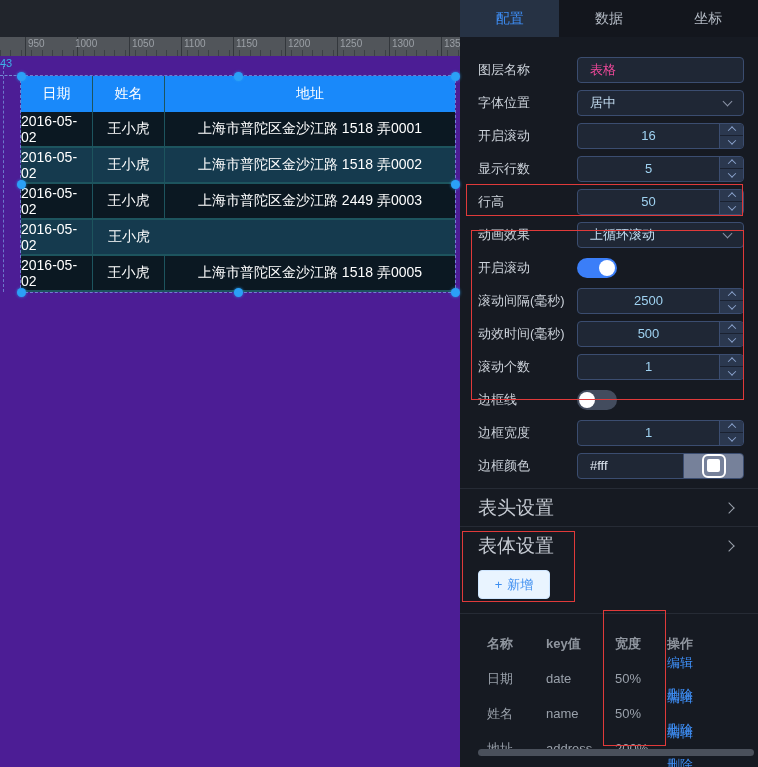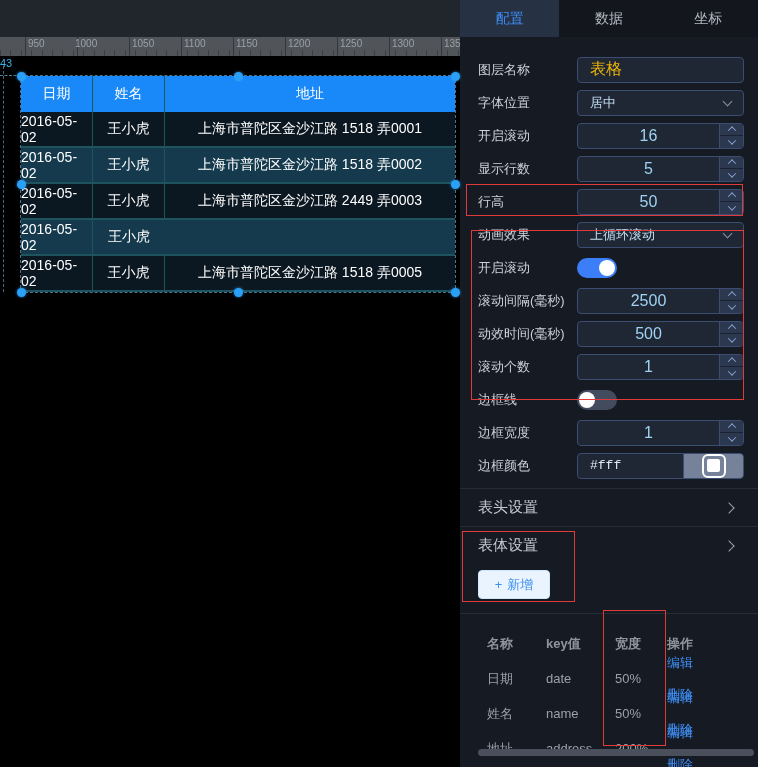--- a/index.html
+++ b/index.html
@@ -1,21 +1,21 @@
 <!DOCTYPE html>
 <html><head>
 <meta charset="utf-8">
 <style>
   * { margin:0; padding:0; box-sizing:border-box; }
   html,body { width:758px; height:767px; }
   body { position:relative; overflow:hidden; background:#161a22;
          font-family:"Liberation Sans","DejaVu Sans",sans-serif; }
 
   
-  .canvas { position:absolute; left:0; top:0; width:460px; height:767px; background:#000000; }
+  .canvas { position:absolute; left:0; top:0; width:460px; height:767px; background:#4c1d95; }
   .canvas-topbar { position:absolute; left:0; top:0; width:460px; height:37px; background:#21252c; }
   .ruler { position:absolute; left:0; top:37px; width:460px; height:19px; background:#51555a; overflow:hidden; }
   .ruler-major { position:absolute; left:0; top:0; width:100%; height:100%;
     background:repeating-linear-gradient(90deg, transparent 0 25px, #33373c 25px 26px, transparent 26px 52px); }
   .ruler-minor { position:absolute; left:0; bottom:0; width:100%; height:6px;
     background:repeating-linear-gradient(90deg, #3c4045 0 1px, transparent 1px 10.4px); }
   .ruler-num { position:absolute; top:1px; font-size:10px; color:#9ba0a6; }
   .origin-label { position:absolute; left:0; top:57px; font-size:11px; color:#3db1e8; }
   .guide-h { position:absolute; left:0; top:75px; width:21px; border-top:1px dashed rgba(140,210,255,.6); }
   .guide-v { position:absolute; left:3px; top:66px; height:226px; border-left:1px dashed rgba(140,210,255,.5); }
@@ -39,25 +39,25 @@
   .tab { flex:1; display:flex; align-items:center; justify-content:center;
          font-size:14px; color:#b3bac4; cursor:pointer; }
   .tab.active { background:#263244; color:#3e8ef5; }
 
   .fields { padding:16px 14px 0 18px; }
   .frow { display:flex; align-items:center; height:33px; }
   .flabel { font-size:13px; color:#ccd2da; }
   .ctrl { margin-left:auto; width:167px; height:26px; position:relative; }
   .boxed { background:#1f2735; border:1px solid #3b4d70; border-radius:4px; }
   .ctrl input { width:100%; height:100%; background:transparent; border:none; outline:none;
-                color:#eab308; font-size:16px; padding:0 12px;
+                color:#ec4899; font-size:13px; padding:0 12px;
                 font-family:"Liberation Sans","DejaVu Sans",sans-serif; }
   .ctrl.num { display:flex; }
   .nval { flex:1; display:flex; align-items:center; justify-content:center;
-          font-size:16px; color:#9fd2f1; }
+          font-size:13px; color:#9fd2f1; }
   .stepper { width:24px; height:100%; display:flex; flex-direction:column;
              border-left:1px solid #3b4d70; background:#2b384f;
              border-radius:0 3px 3px 0; overflow:hidden; }
   .step { flex:1; display:flex; align-items:center; justify-content:center; cursor:pointer; }
   .step.up { border-bottom:1px solid #1a2130; }
   .chev { display:inline-block; width:6px; height:6px; border:0 solid #8aa2cc; }
   .chev.u { border-left-width:1.5px; border-top-width:1.5px; transform:rotate(45deg) translate(1px,1px); }
   .chev.d { border-left-width:1.5px; border-top-width:1.5px; transform:rotate(225deg) translate(1px,1px); }
   .cdown { display:inline-block; width:7px; height:7px; border-right:1.5px solid #8b93a6;
            border-bottom:1.5px solid #8b93a6; transform:rotate(45deg); }
@@ -70,31 +70,31 @@
   .toggle { width:40px; height:20px; border-radius:10px; position:relative; cursor:pointer; margin-left:auto;
             margin-right:127px; }
   .toggle.on  { background:#3b7ef8; }
   .toggle.off { background:#434c5e; }
   .knob { position:absolute; top:2px; width:16px; height:16px; border-radius:50%; background:#ffffff; }
   .toggle.on  .knob { right:2px; }
   .toggle.off .knob { left:2px; }
 
   .colorctrl { display:flex; }
   .colorctrl .cinput { flex:1; display:flex; align-items:center; padding:0 12px;
-                       font-size:13px; color:#dfe7f0;font-family:Liberation Mono, monospace; }
+                       font-size:13px; color:#dfe7f0; }
   .swatch-btn { width:60px; border-left:1px solid #3b4d70; background:#76819a;
                 border-radius:0 3px 3px 0; display:flex; align-items:center; justify-content:center;
                 cursor:pointer; }
   .swatch-outer { width:24px; height:24px; border:2px solid #ffffff; border-radius:6px;
                   display:flex; align-items:center; justify-content:center; }
   .swatch-inner { width:13px; height:13px; background:#ffffff; border-radius:2px; }
 
   .sectrow { display:flex; align-items:center; height:38px; padding:0 25px 0 18px;
              border-top:1px solid #262b35; cursor:pointer; }
-  .sectrow .slabel { font-size:15px; color:#c5cad2; }
+  .sectrow .slabel { font-size:19px; color:#c5cad2; }
   .sectrow .cright { margin-left:auto; }
 
   .addwrap { padding:6px 0 14px 18px; border-bottom:1px solid #262b35; }
   .add-btn { display:inline-flex; align-items:center; justify-content:center; gap:5px;
              width:72px; height:29px; background:#e9f4ff; border:1px solid #cfe6ff;
              border-radius:4px; color:#3d8ef0; font-size:13px; cursor:pointer; }
 
   .cols-table { padding:12px 0 0 27px; }
   .ct-row { display:flex; align-items:center; height:35px; }
   .ct-c1 { width:59px; } .ct-c2 { width:69px; } .ct-c3 { width:52px; }

